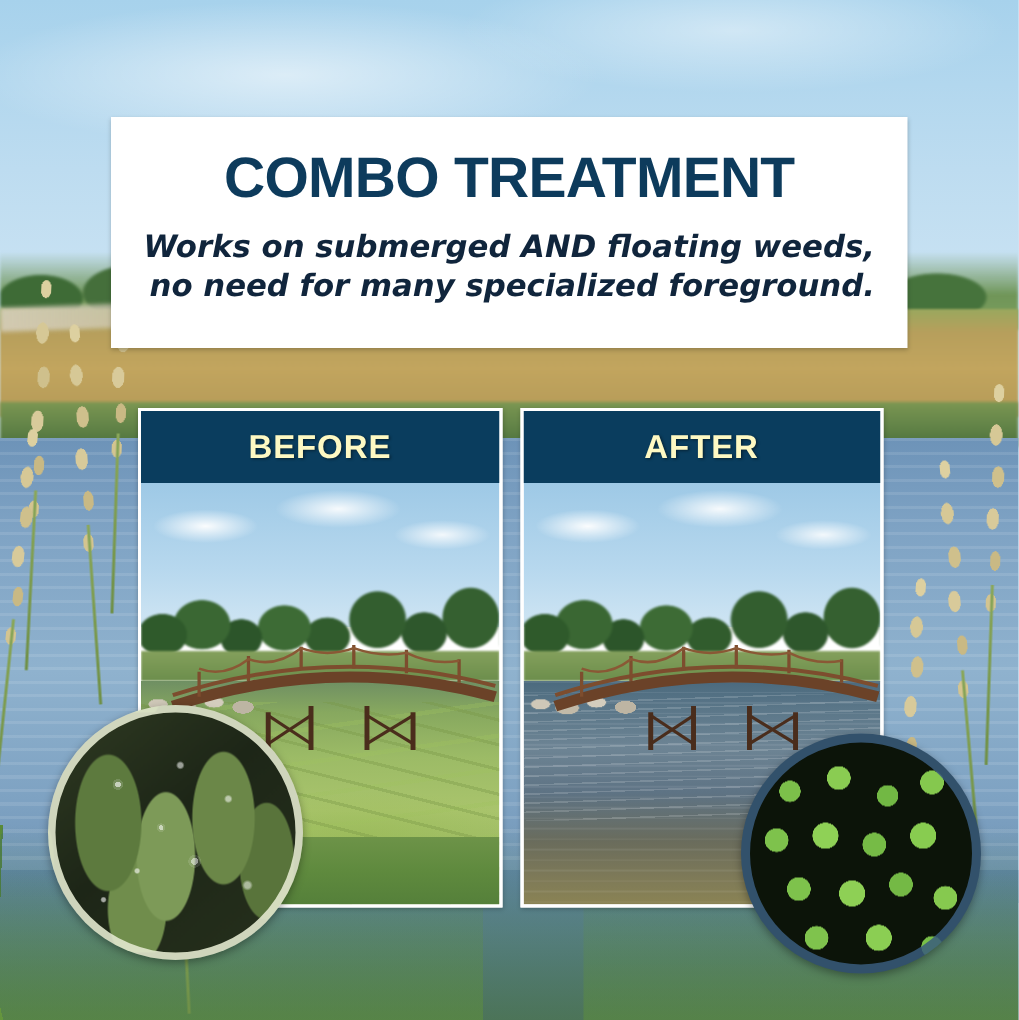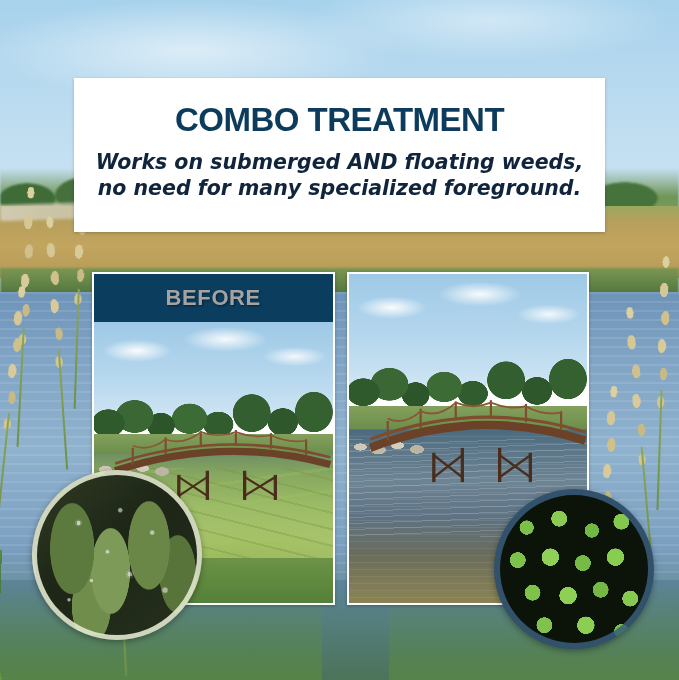--- a/index.html
+++ b/index.html
@@ -151,37 +151,37 @@
     display: flex;
     flex-direction: column;
     align-items: center;
     justify-content: center;
     padding: 4px 10px 10px;
   }
 
   .headline-title {
     font-family: "Liberation Sans", sans-serif;
     font-weight: bold;
-    font-size: 33px;
+    font-size: 38px;
     letter-spacing: -0.5px;
     color: #0d3b5c;
     line-height: 1.02;
     white-space: nowrap;
     text-align: center;
   }
 
   .headline-sub {
     margin-top: 12px;
     font-family: "DejaVu Sans", sans-serif;
     font-style: italic;
     font-weight: 600;
     font-size: 20.5px;
     line-height: 1.28;
     color: #10253c;
-    text-align: center;
+    text-align: right;
     white-space: nowrap;
   }
 
   
   .panels {
     position: absolute;
     left: 92px; top: 272px;
     width: 497px; height: 333px;
     display: flex;
     gap: 12px;
@@ -194,21 +194,21 @@
     flex-direction: column;
     background: #ffffff;
     border: 2px solid #ffffff;
     box-shadow: 0 1px 3px rgba(0,0,0,.25);
     overflow: hidden;
   }
 
   .panel-header {
     height: 48px;
     background: #0a3d5e;
-    color: #a3a3a3;
+    color: #fef9c3;
     display: flex;
     align-items: center;
     justify-content: center;
     font-family: "Liberation Sans", sans-serif;
     font-weight: bold;
     font-size: 22px;
     letter-spacing: .6px;
     text-shadow: 1px 1px 2px rgba(0,0,0,.45);
     flex: none;
   }
@@ -438,20 +438,21 @@
             <line x1="120" y1="46" x2="148" y2="64"></line>
               <line x1="148" y1="46" x2="120" y2="64"></line>
           </g>
         </svg>
 
         <span class="sr">Pond completely covered with thick green algae and surface weed scum, wooden arched footbridge crossing it</span>
       </div>
     </div>
 
     <div class="panel">
+      <div class="panel-header">AFTER</div>
       <div class="panel-photo">
         <div class="ph-sky"></div>
         <div class="ph-trees"></div>
         <div class="ph-farbank"></div>
         <div class="ph-water-after"></div>
         <div class="ph-ripples"></div>
         <div class="ph-rocks"></div>
 
         <svg class="ph-bridge" viewBox="0 0 200 70" preserveAspectRatio="none">
           <path d="M2,40 Q100,6 198,34" stroke="#6b4228" stroke-width="7" fill="none"></path>

